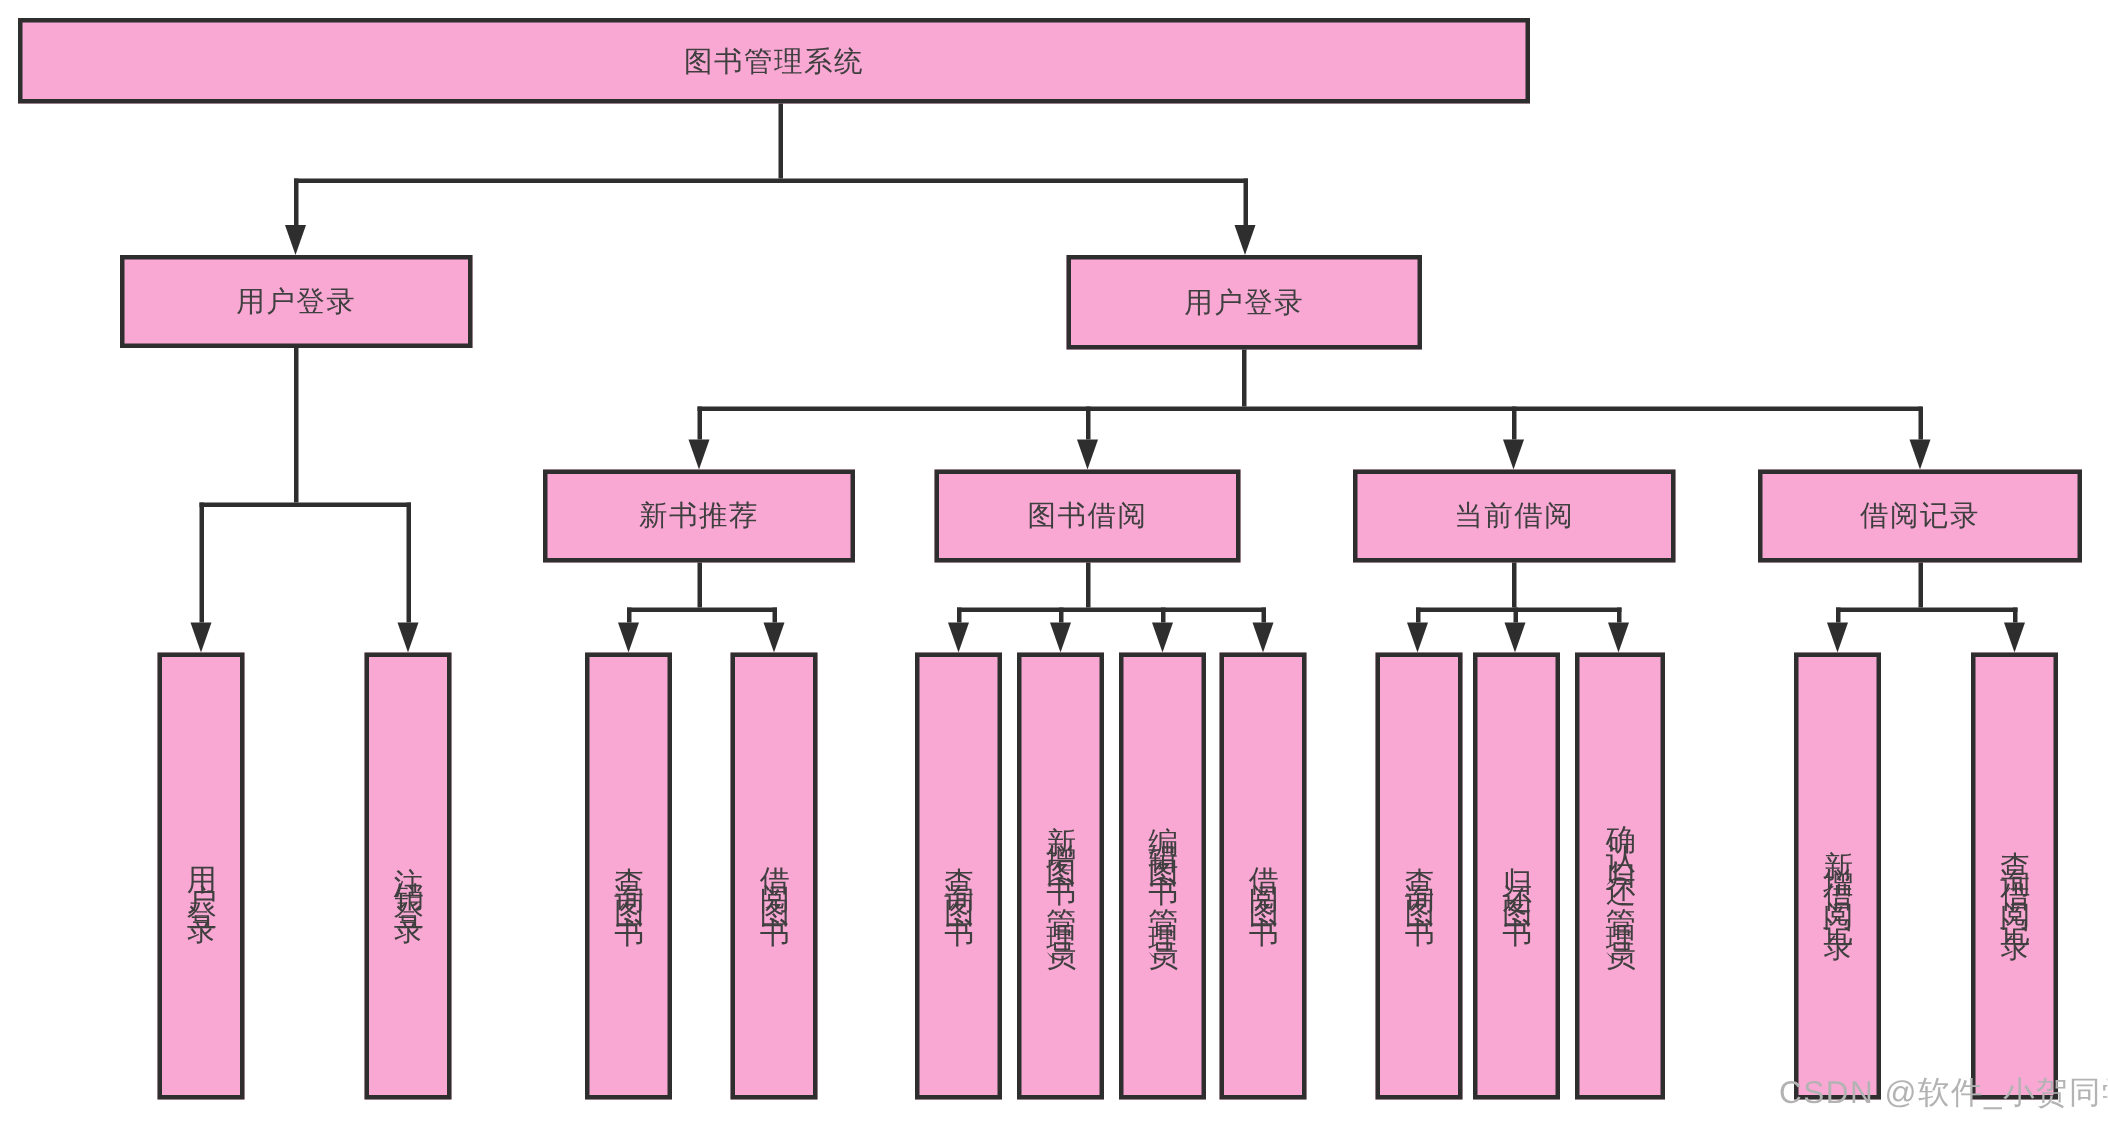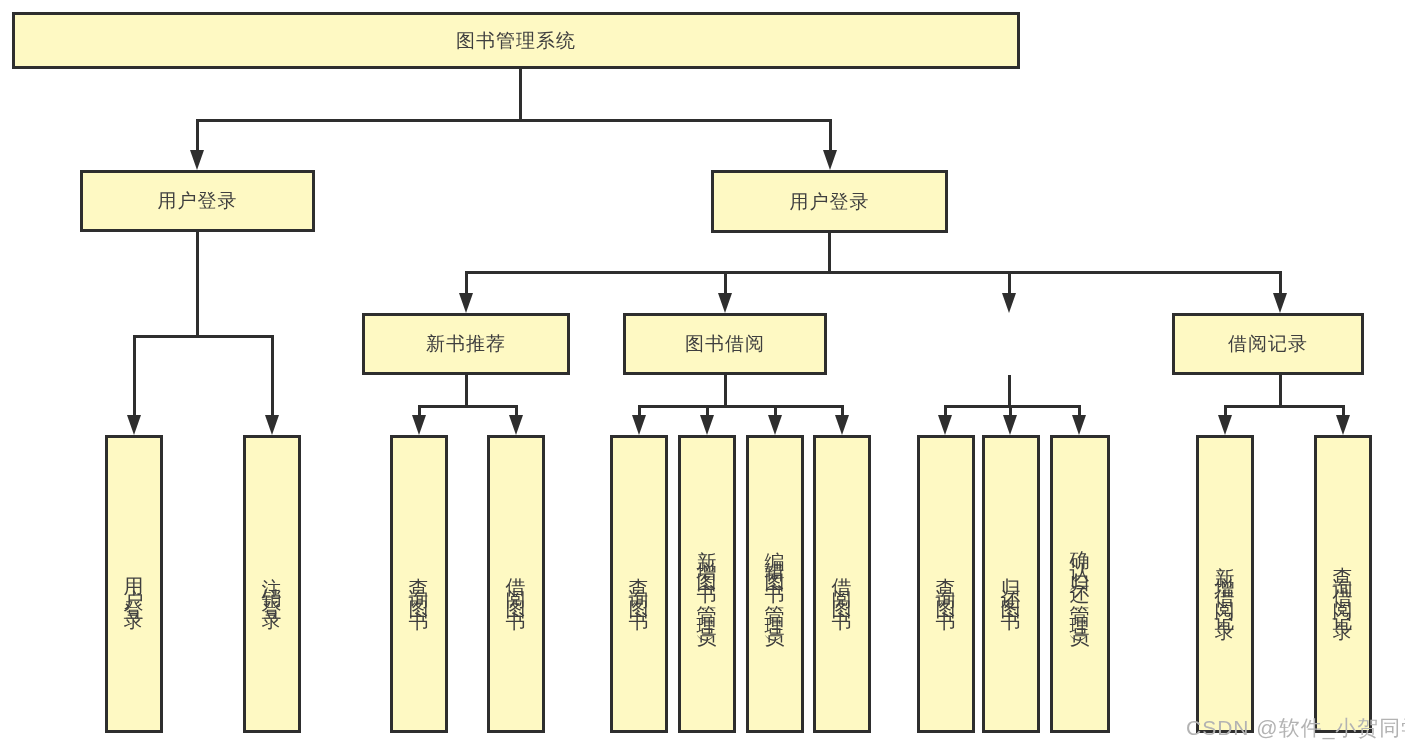--- a/index.html
+++ b/index.html
@@ -7,21 +7,21 @@
     position:relative;
     width:1405px;height:747px;
     background:#ffffff;
     font-family:"Liberation Sans","DejaVu Sans",sans-serif;
     overflow:hidden;
   }
   .box{
     position:absolute;
     box-sizing:border-box;
     border:3px solid #2e2e2e;
-    background:#fef9c3;
+    background:#f9a8d4;
     display:flex;align-items:center;justify-content:center;
     color:#3f3f3f;
   }
   .hbox{font-size:19px;letter-spacing:1px;}
   .leaf .vtext{
     writing-mode:vertical-rl;
     text-orientation:mixed;
     font-size:20px;
     letter-spacing:11px;
     line-height:1;
@@ -83,21 +83,24 @@
   <div class="ah" style="left:1002px;top:293px;"></div>
   <div class="vline" style="left:1279px;top:271px;height:22px;"></div>
   <div class="ah" style="left:1273px;top:293px;"></div>
 
   <div class="box hbox" style="left:623px;top:313px;width:204px;height:62px;">
     <span>图书借阅</span>
   </div>
   <div class="box hbox" style="left:362px;top:313px;width:208px;height:62px;">
     <span>新书推荐</span>
   </div>
-  <div class="box hbox" style="left:1172px;top:313px;width:192px;height:62px;">
+  <div class="box hbox" style="left:902px;top:313px;width:215px;height:62px;">
+    <span>当前借阅</span>
+  </div>
+  <div class="box hbox" style="left:1172px;top:313px;width:216px;height:62px;">
     <span>借阅记录</span>
   </div>
 
   <div class="vline" style="left:465px;top:375px;height:30px;"></div>
   <div class="hline" style="left:418px;top:405px;width:100px;"></div>
   <div class="vline" style="left:418px;top:405px;height:10px;"></div>
   <div class="ah" style="left:412px;top:415px;"></div>
   <div class="vline" style="left:515px;top:405px;height:10px;"></div>
   <div class="ah" style="left:509px;top:415px;"></div>
 

